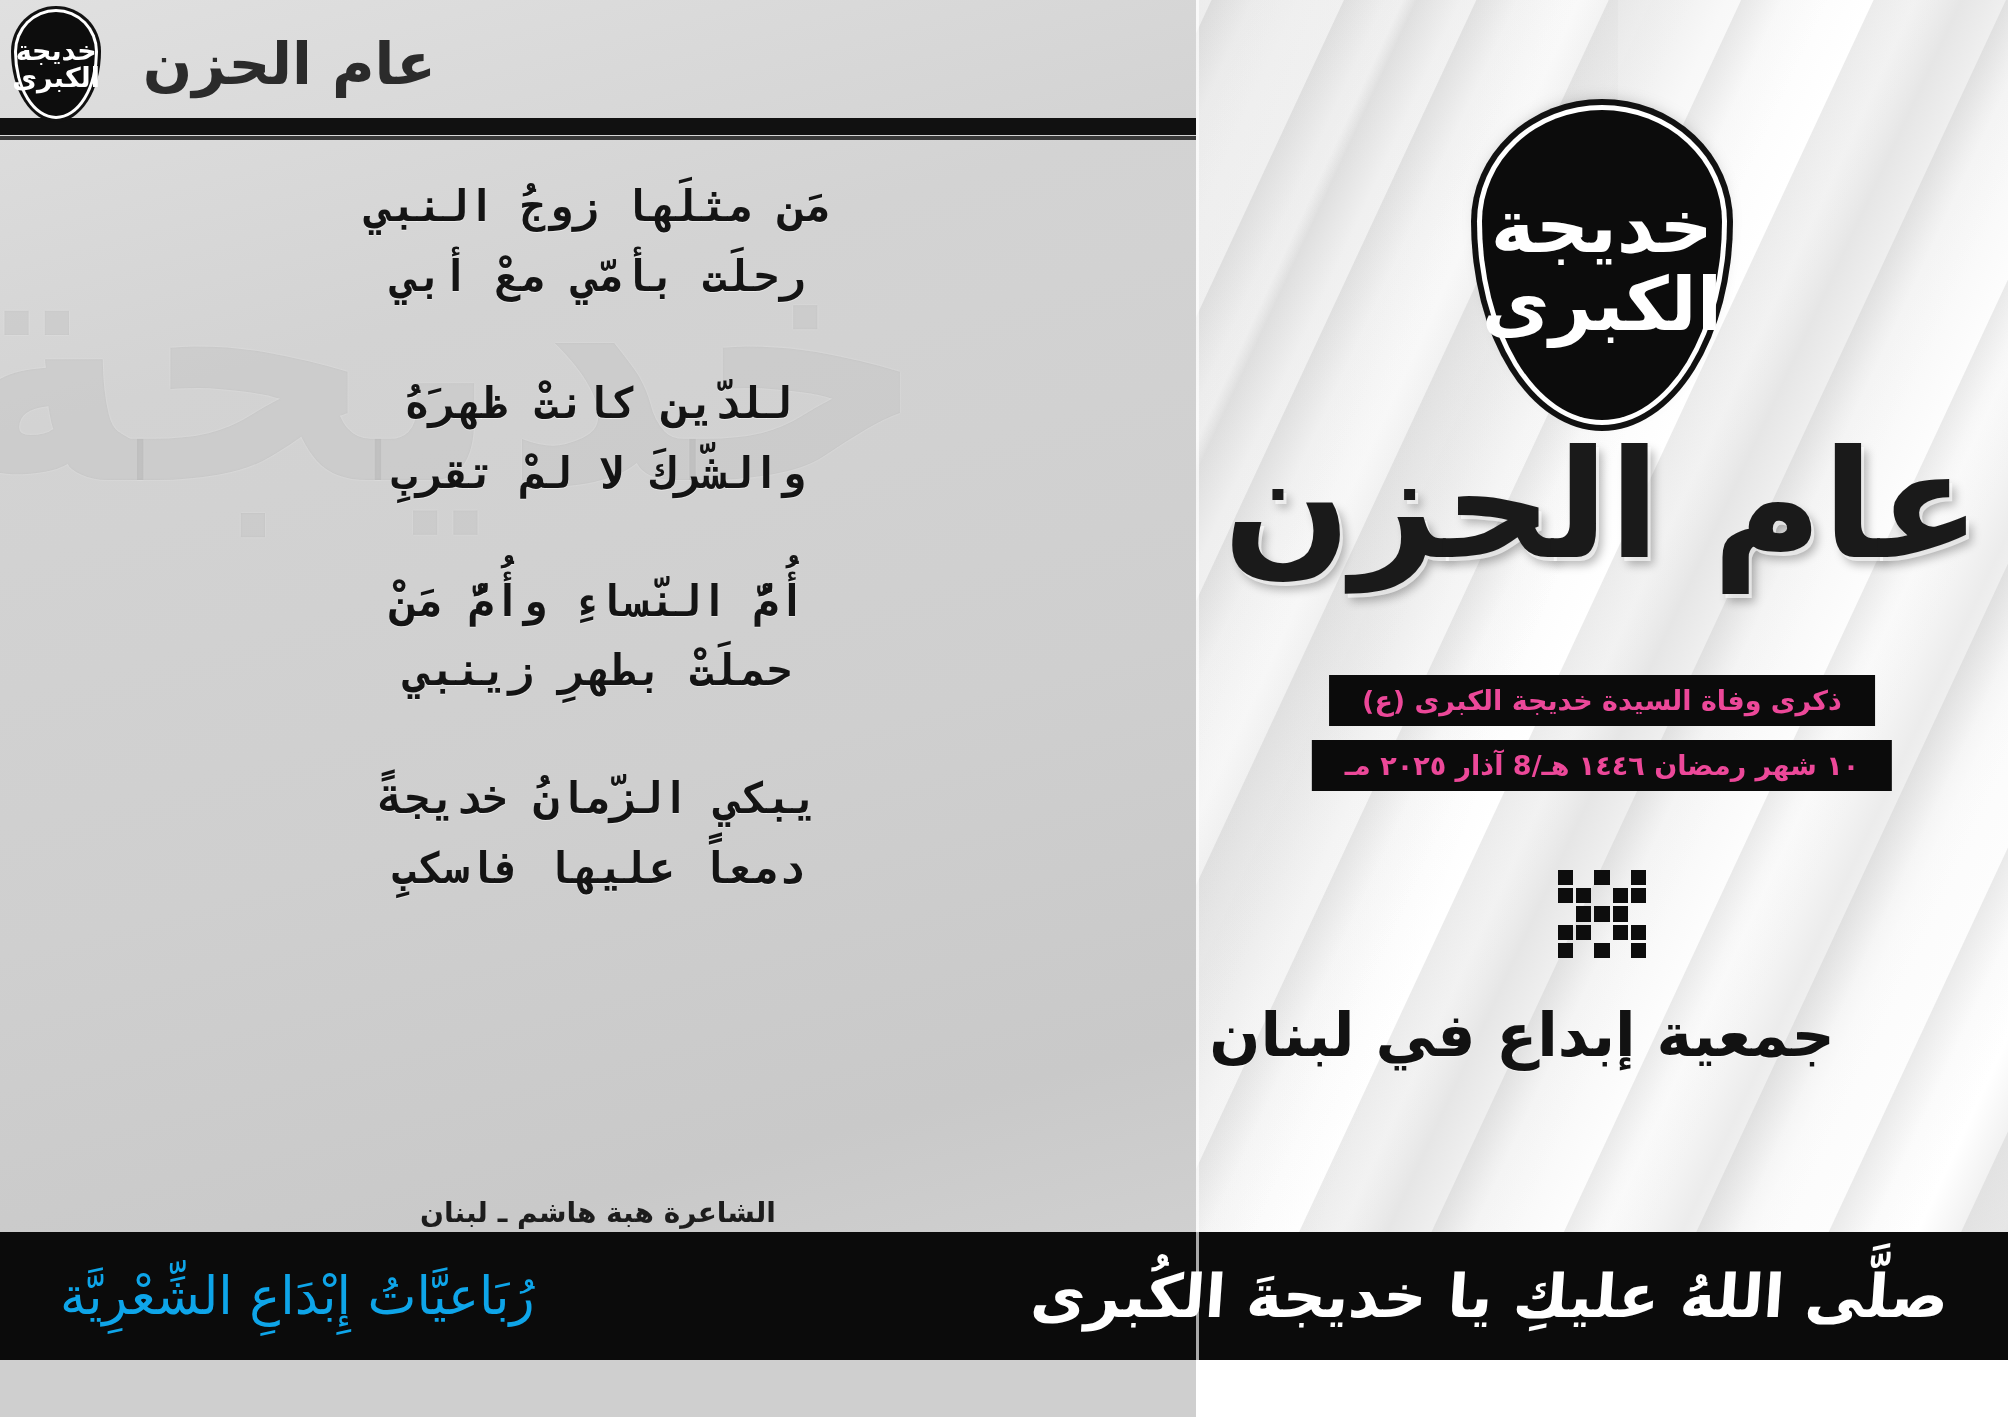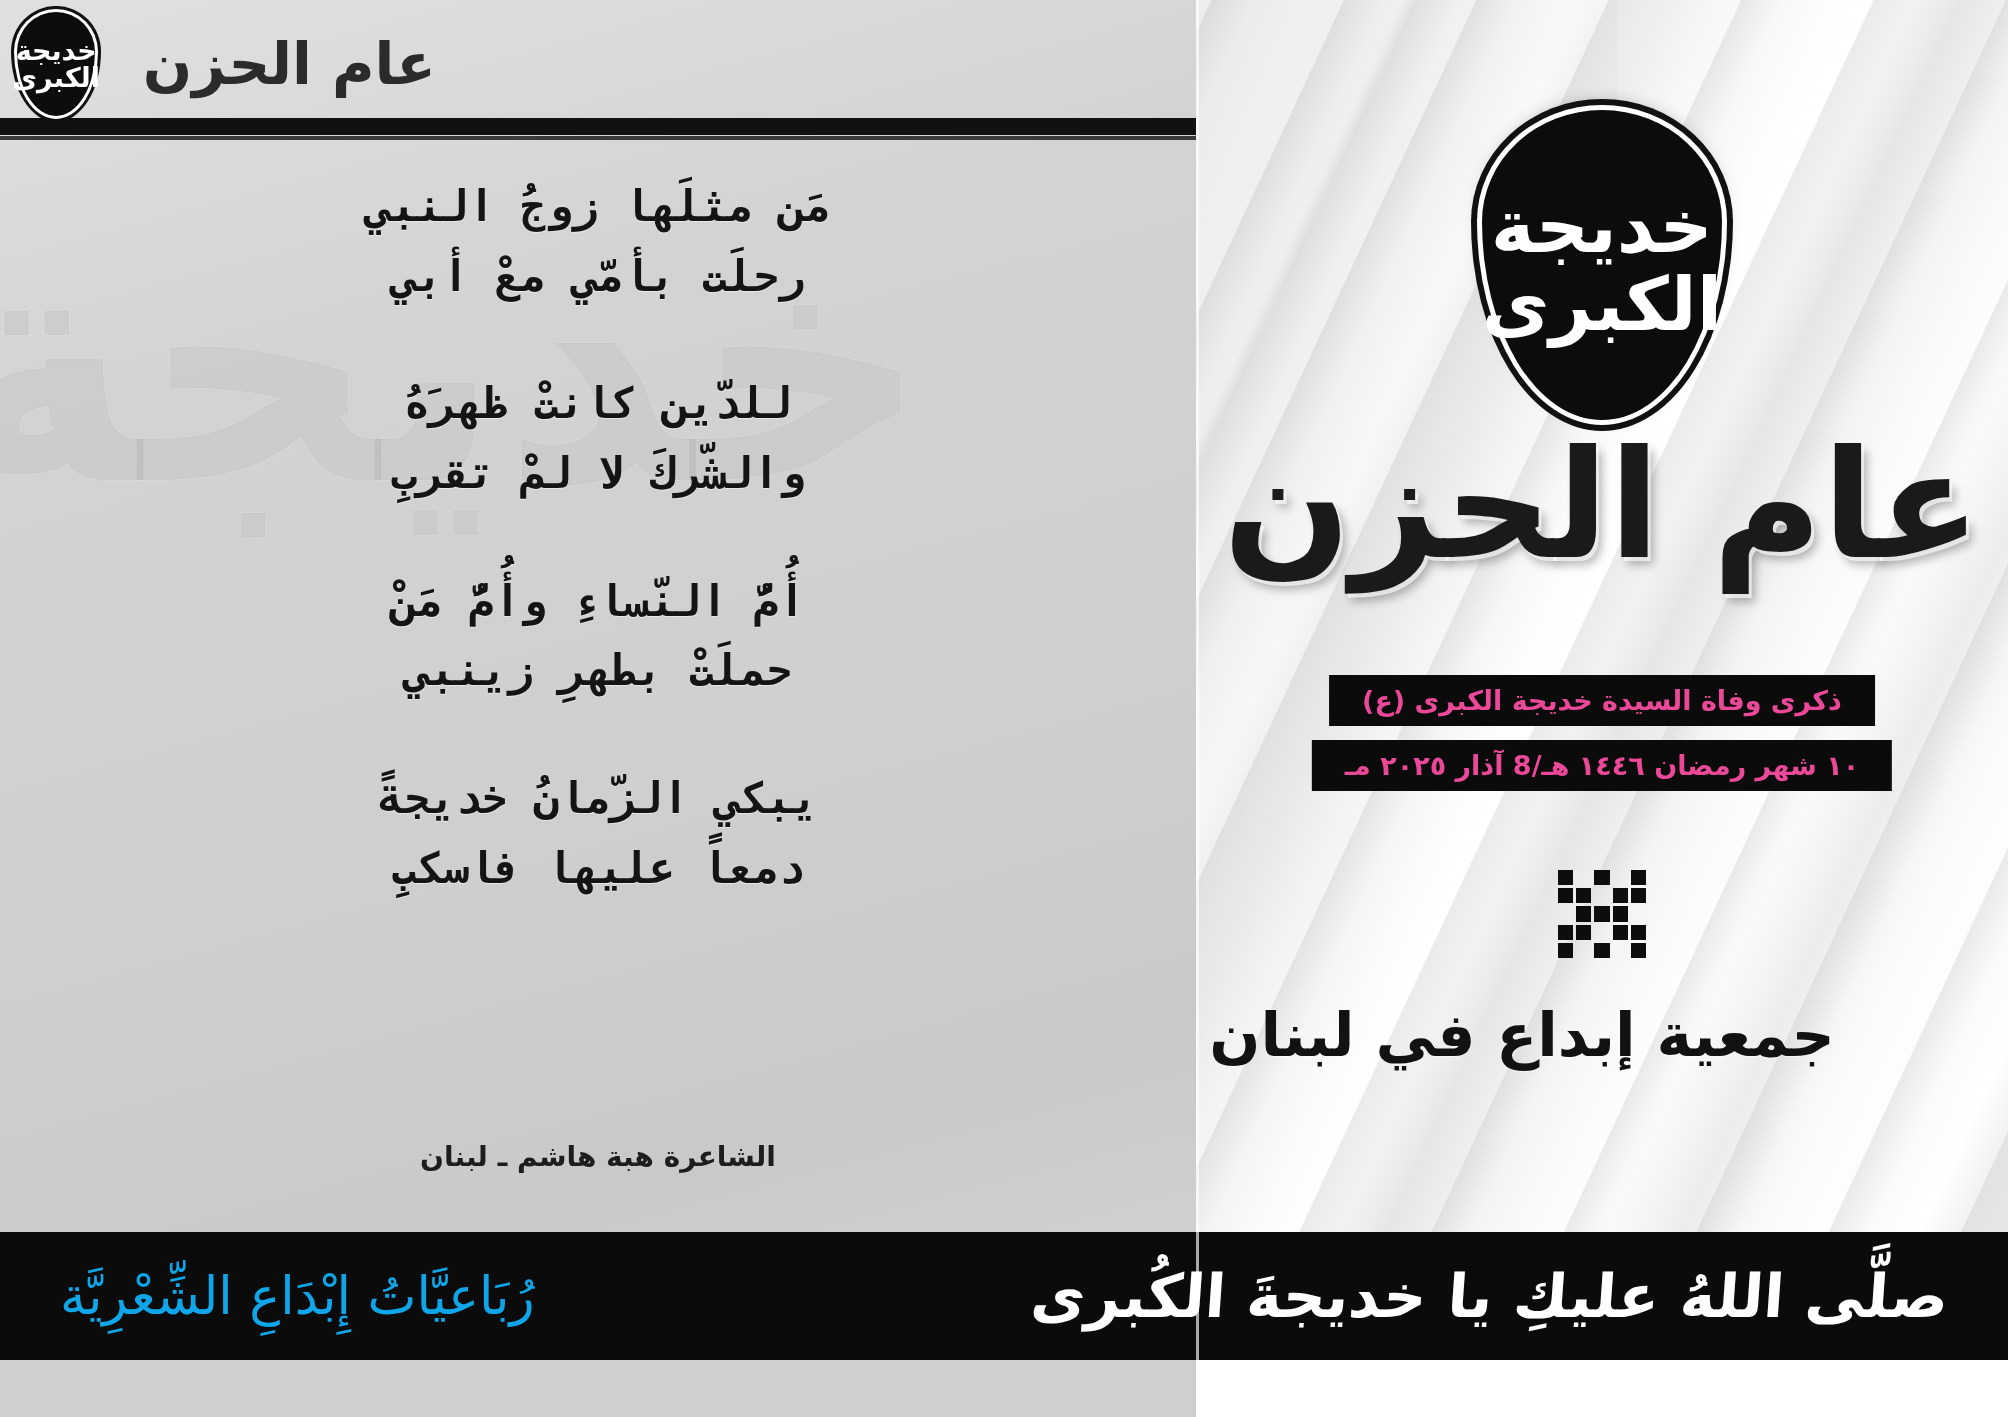--- a/index.html
+++ b/index.html
@@ -164,21 +164,21 @@
   .stanza .line {
     font-size: 43px;
     font-weight: bold;
     color: #141414;
     line-height: 1.62;
     font-family: Liberation Mono, monospace;
     text-shadow: 0 1px 0 rgba(255,255,255,0.45);
   }
   .poet-credit {
     position: absolute;
-    top: 1140px;
+    top: 1196px;
     left: 0;
     width: 1196px;
     text-align: center;
     font-size: 28px;
     color: #1d1d1d;
     font-weight: bold;
     direction: rtl;
   }
 
   

